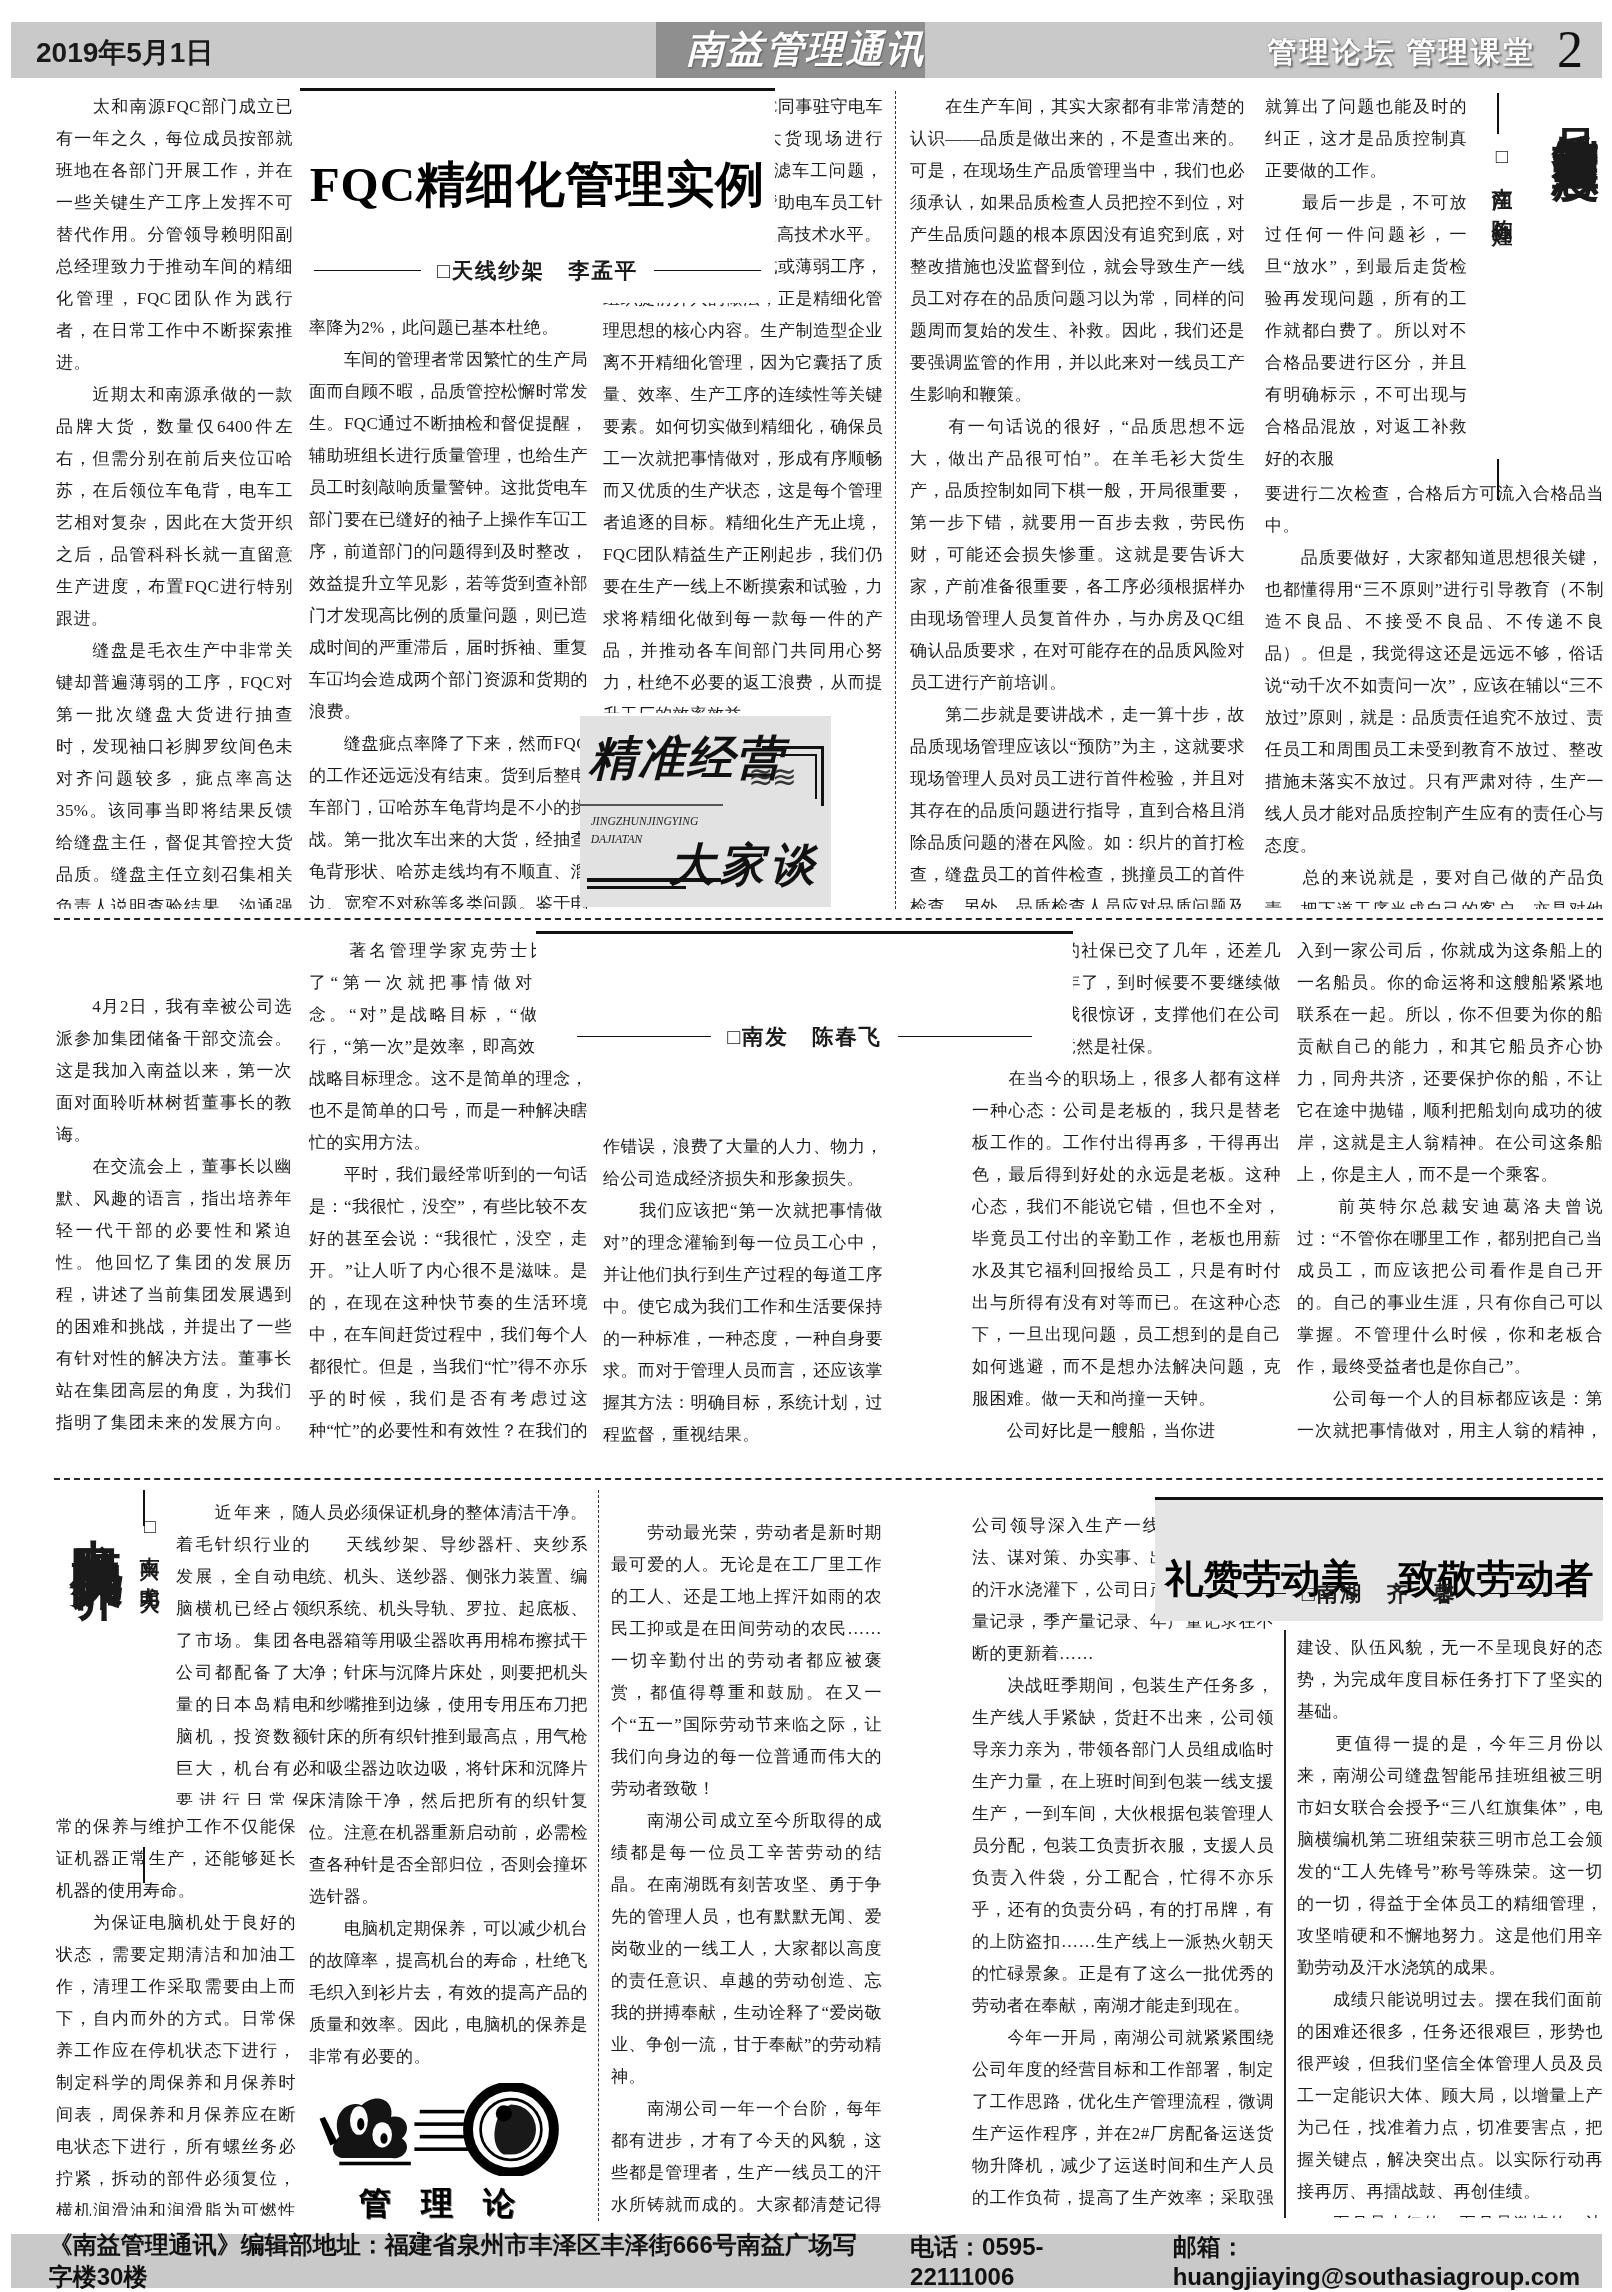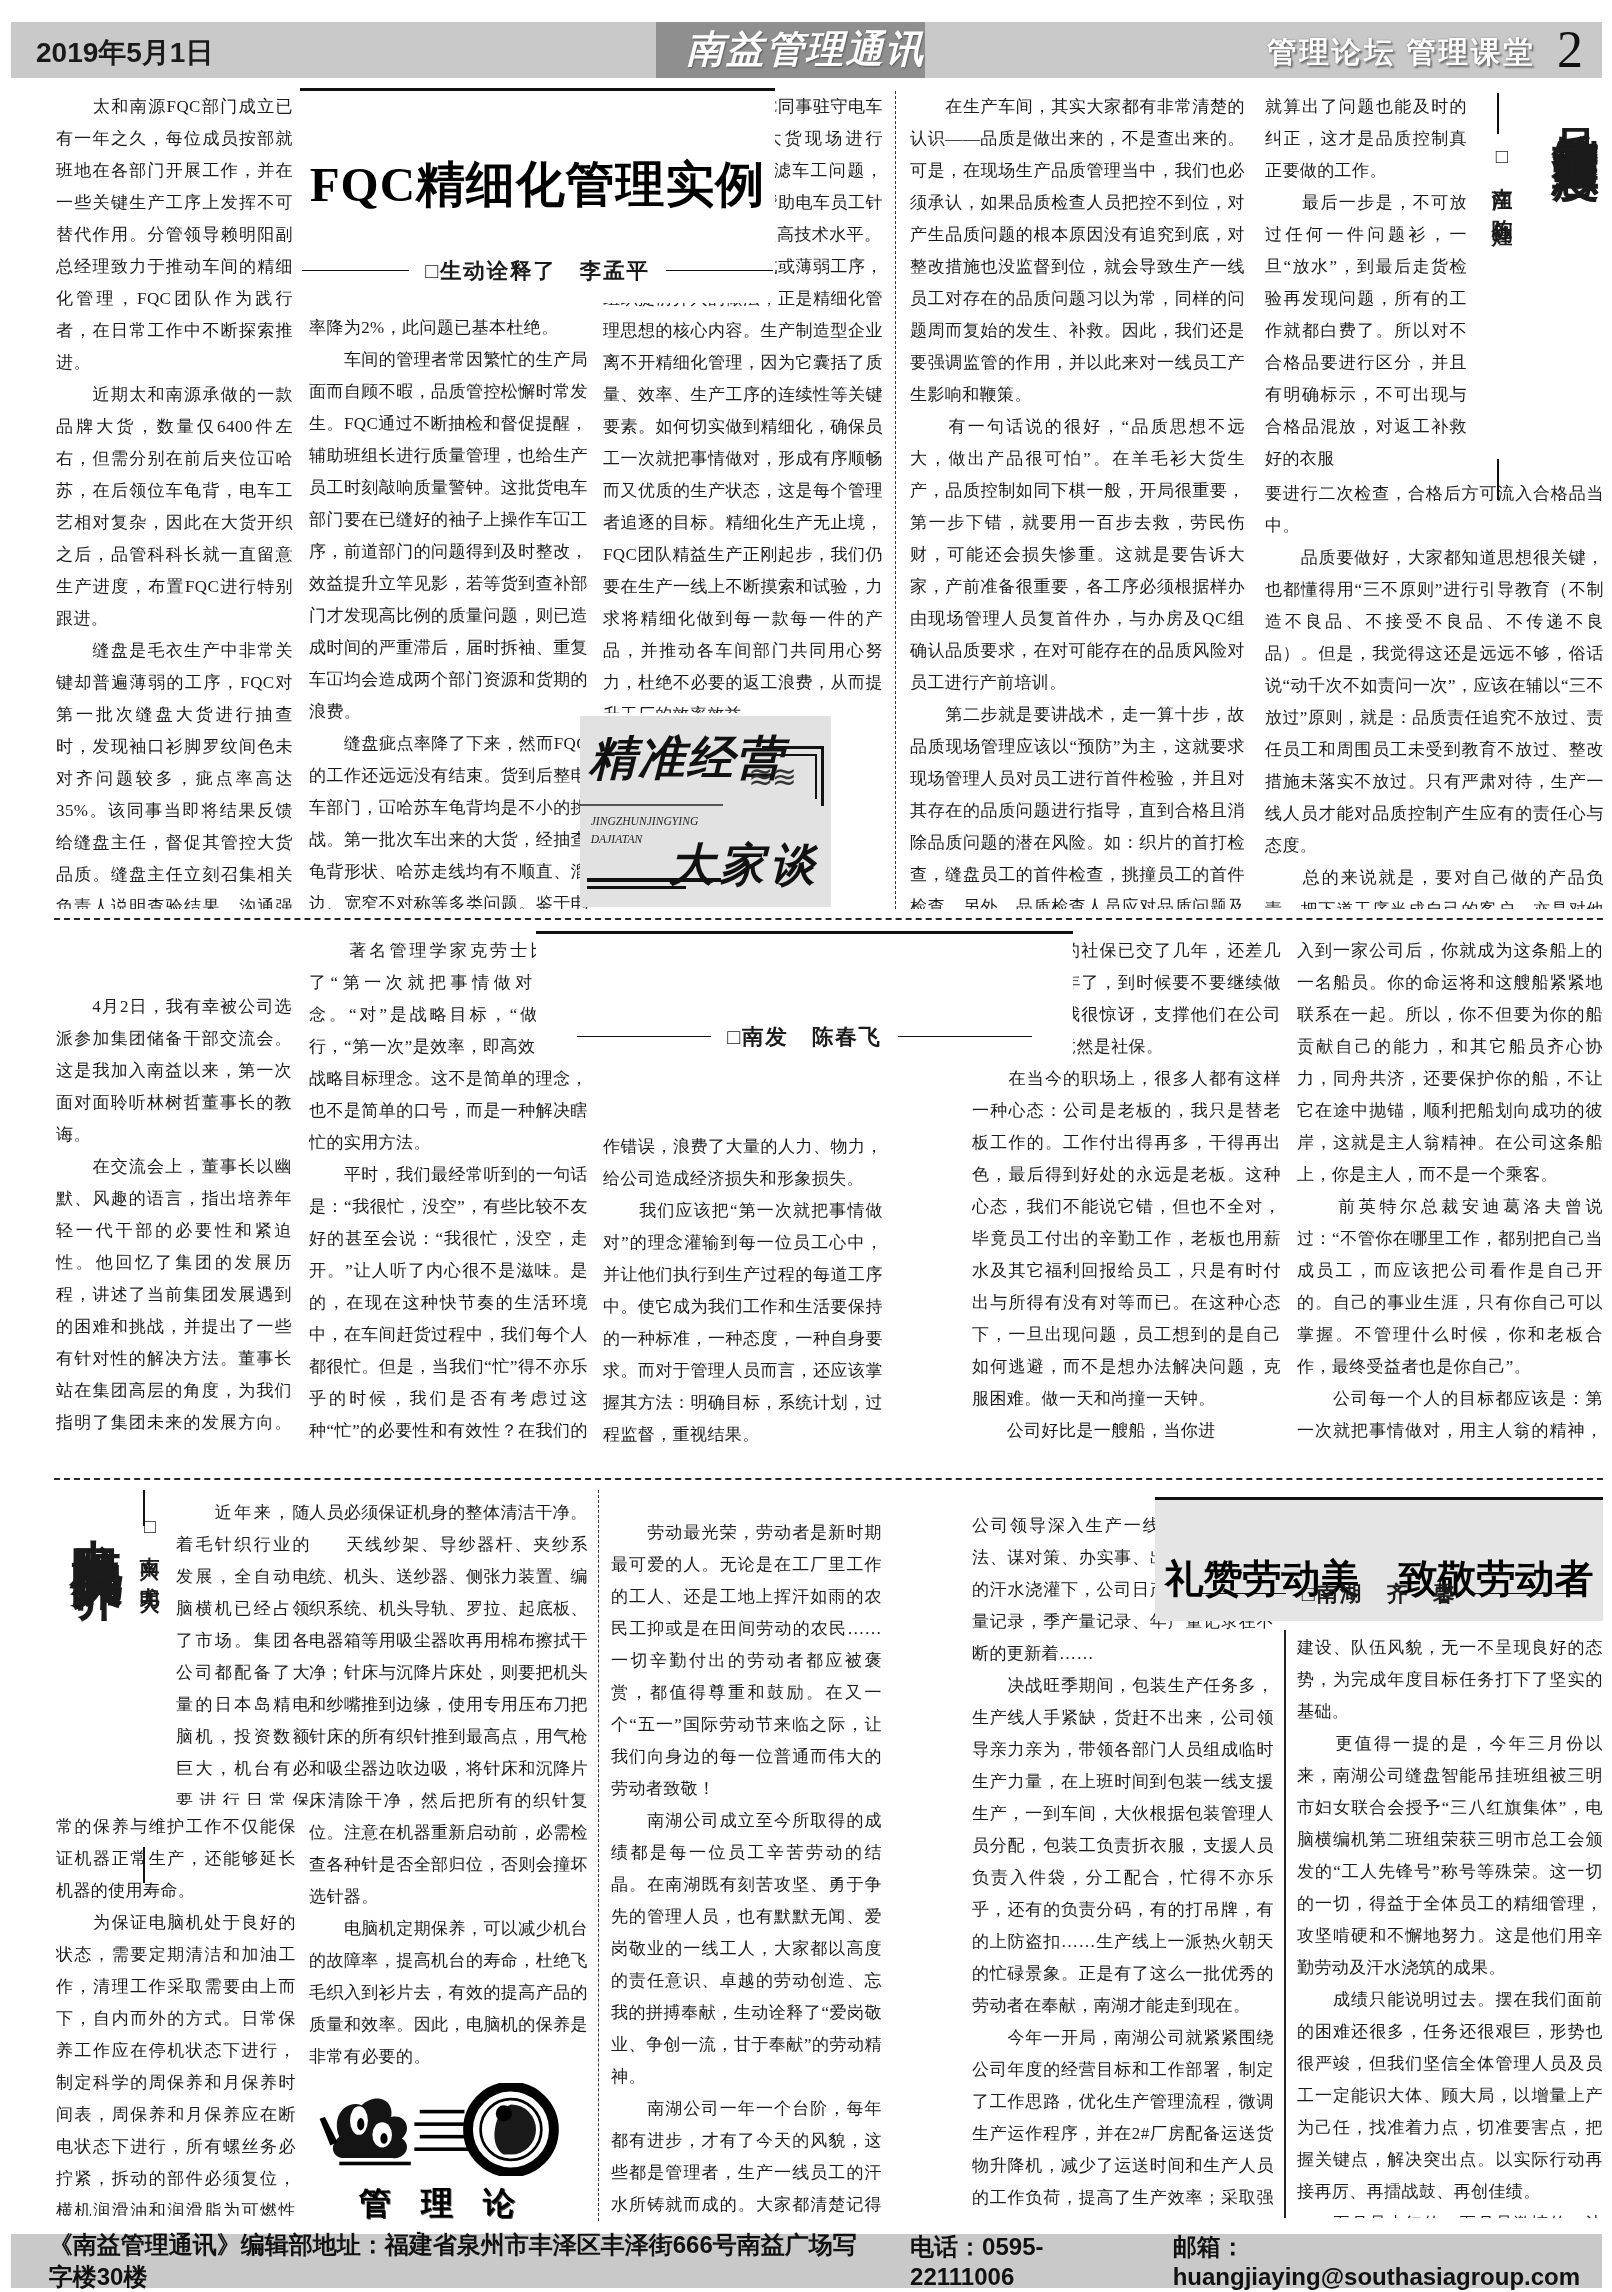--- a/index.html
+++ b/index.html
@@ -119,21 +119,21 @@
 　　车间的管理者常因繁忙的生产局面而自顾不暇，品质管控松懈时常发生。FQC通过不断抽检和督促提醒，辅助班组长进行质量管理，也给生产员工时刻敲响质量警钟。这批货电车部门要在已缝好的袖子上操作车冚工序，前道部门的问题得到及时整改，效益提升立竿见影，若等货到查补部门才发现高比例的质量问题，则已造成时间的严重滞后，届时拆袖、重复车冚均会造成两个部门资源和货期的浪费。
 　　缝盘疵点率降了下来，然而FQC的工作还远远没有结束。货到后整电车部门，冚哈苏车龟背均是不小的挑战。第一批次车出来的大货，经抽查龟背形状、哈苏走线均有不顺直、溜边、宽窄不对称等多类问题。鉴于电车员工针对这类工艺生产经验不多技术欠缺，除组长集中指导工作技巧外，品管科还安排了一位在制</div>
 <div id="c-col" class="col">衣方面经验丰富的FQC同事驻守电车部门，对车出来的大货现场进行100%全检，一方面过滤车工问题，一方面通过现场反馈帮助电车员工针对性调整操作方法，提高技术水平。
 　　这种识别特殊款式或薄弱工序，组织提前介入的做法，正是精细化管理思想的核心内容。生产制造型企业离不开精细化管理，因为它囊括了质量、效率、生产工序的连续性等关键要素。如何切实做到精细化，确保员工一次就把事情做对，形成有序顺畅而又优质的生产状态，这是每个管理者追逐的目标。精细化生产无止境，FQC团队精益生产正刚起步，我们仍要在生产一线上不断摸索和试验，力求将精细化做到每一款每一件的产品，并推动各车间部门共同用心努力，杜绝不必要的返工浪费，从而提升工厂的效率效益。</div>
 
 <div id="fqc-titleblock" class="abs">
   <div id="fqc-toprule" class="rule"></div>
   <div id="fqc-title" class="headline">FQC精细化管理实例</div>
   <div id="fqc-byline" class="byline-row">
     <span class="bl-line" style="width:107px"></span>
-    <span class="byline-text">□生动诠释了　李孟平</span>
+    <span class="byline-text">□天线纱架　李孟平</span>
     <span class="bl-line" style="width:107px"></span>
   </div>
 </div>
 
 <div id="jz-box" class="abs">
   <div class="jz-main">精准经营</div>
   <span class="jz-wave">≋≋</span>
   <div class="jz-corner-tr"></div>
   <div class="jz-corner-tr2"></div>
   <div class="jz-hrule"></div>

